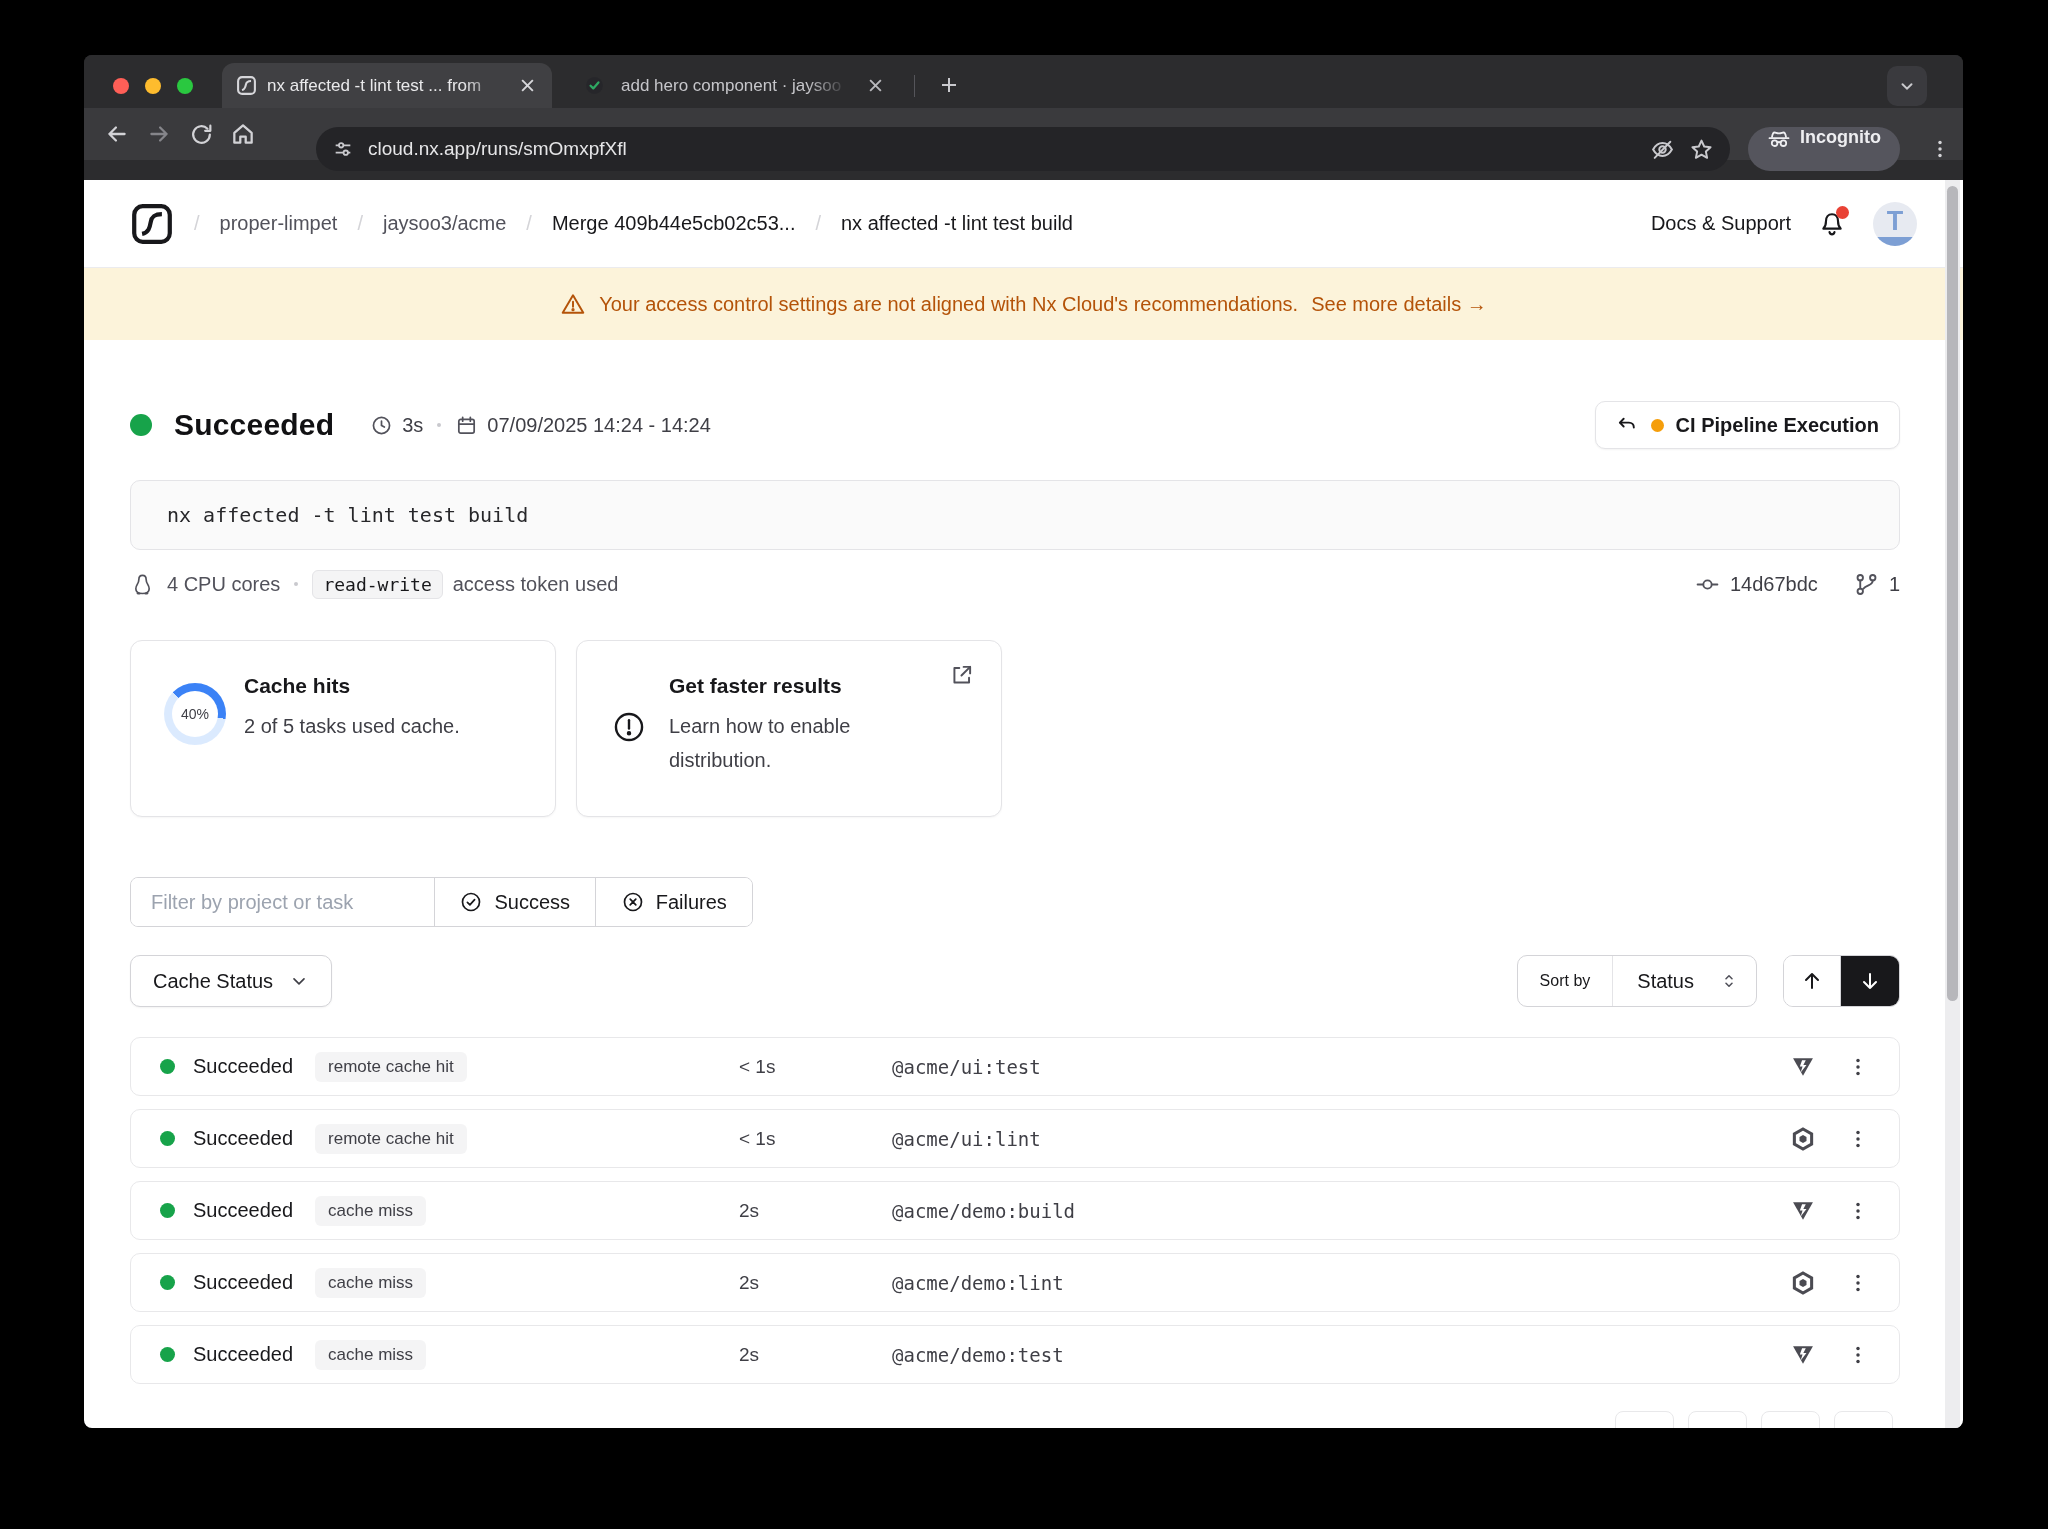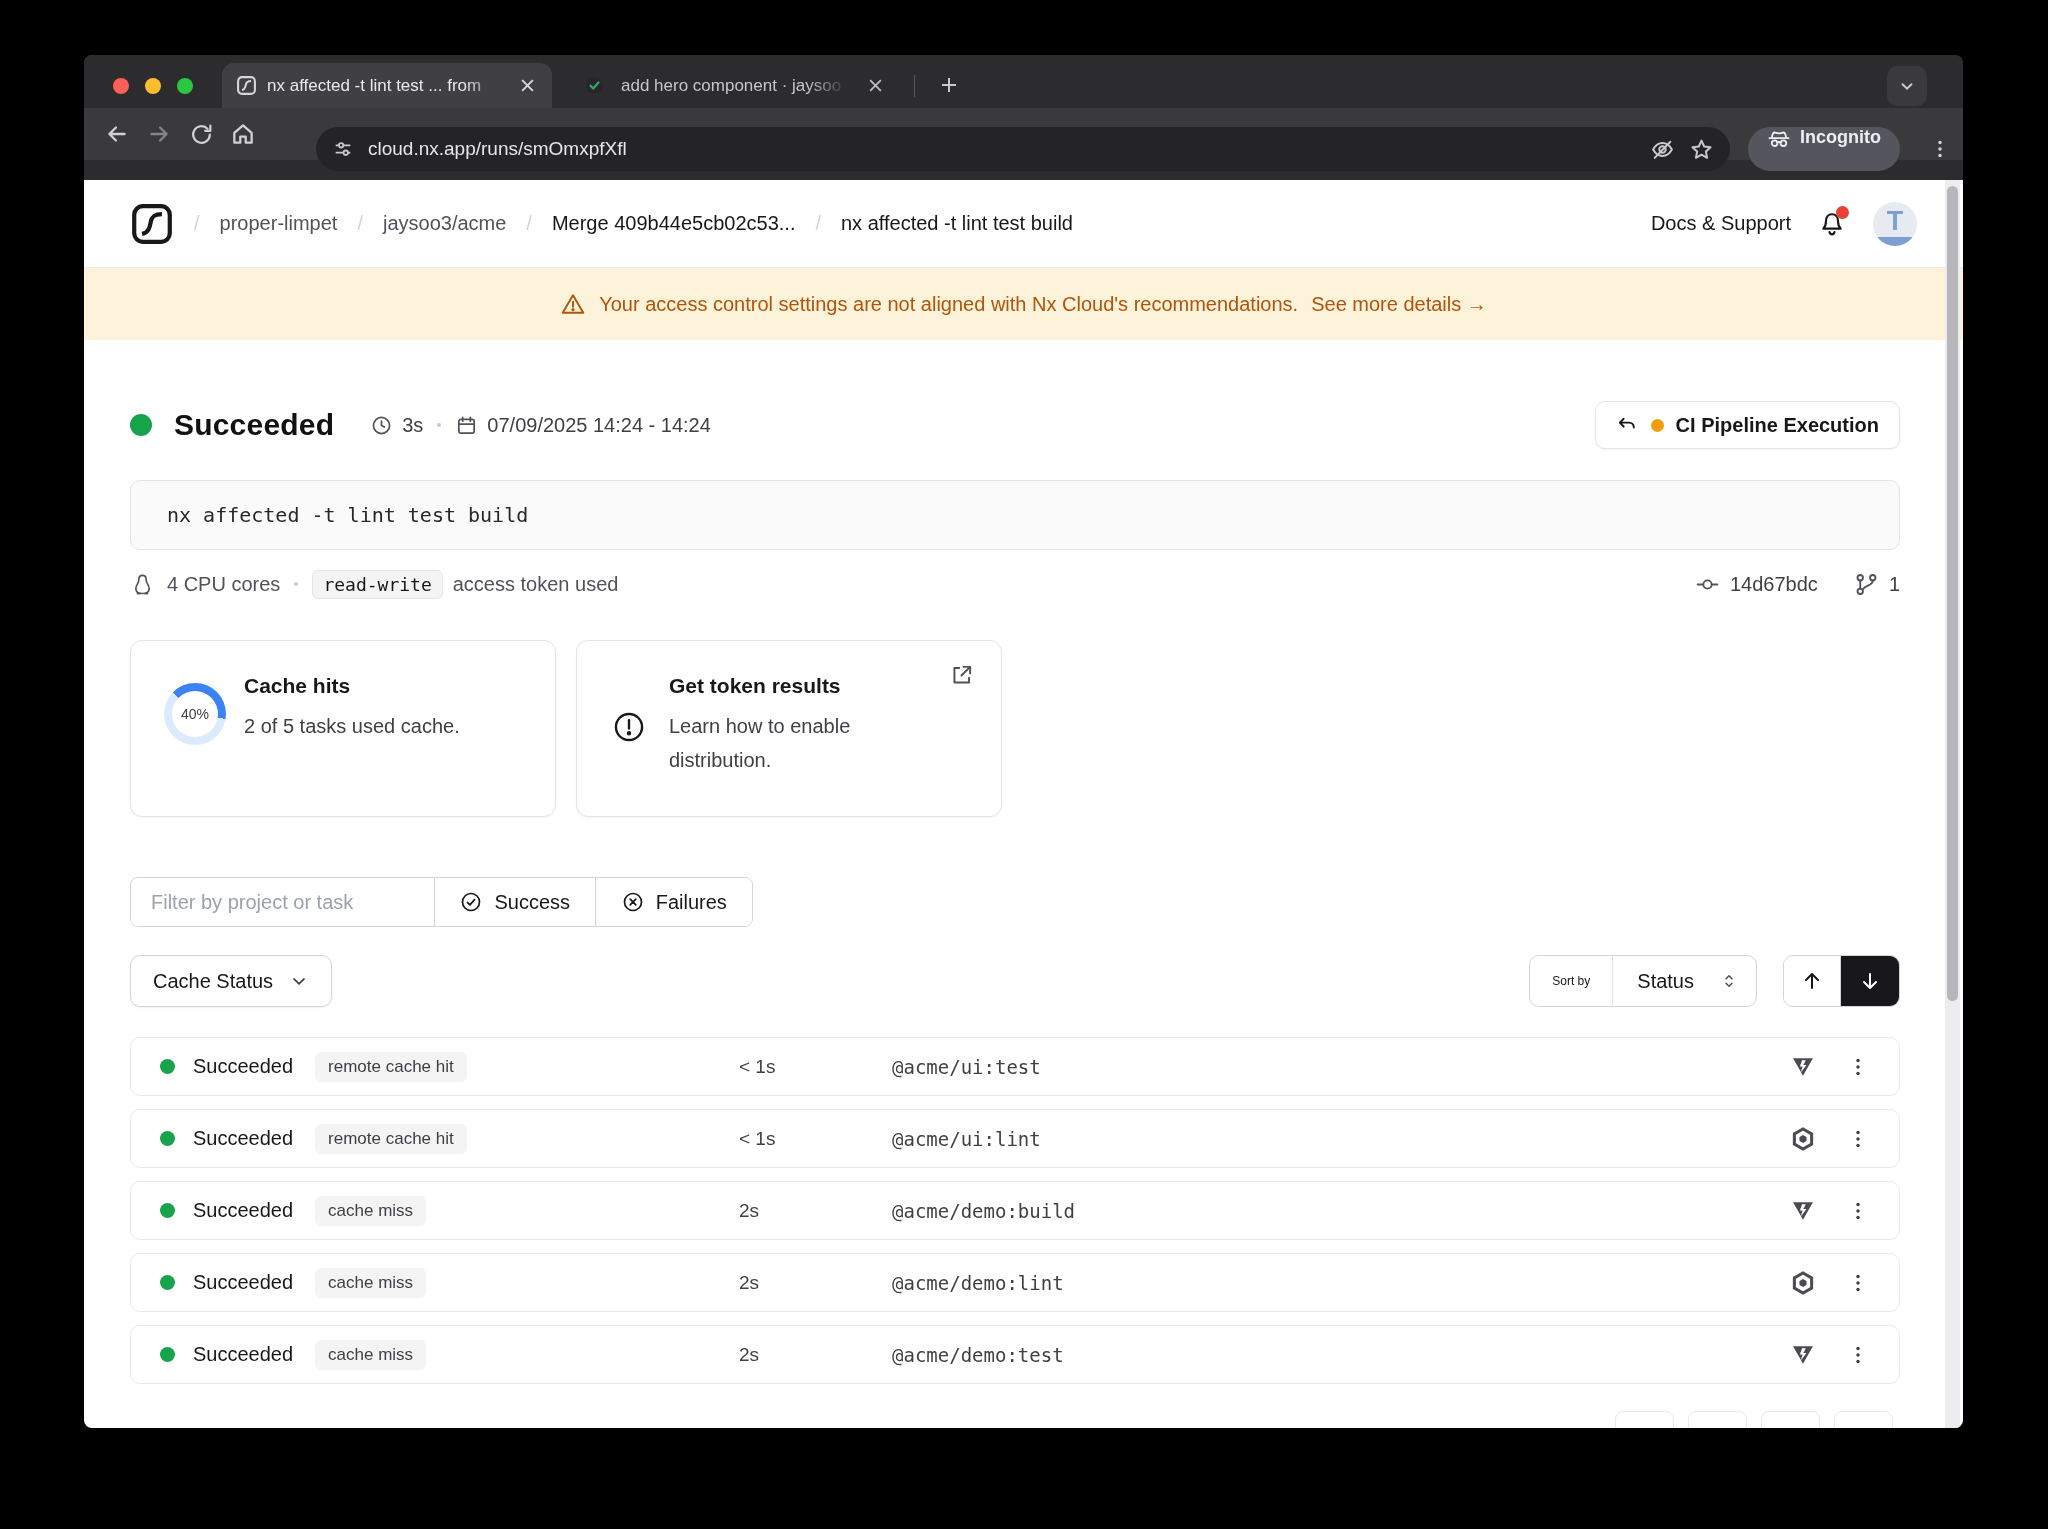--- a/index.html
+++ b/index.html
@@ -116,21 +116,21 @@
   .seg-success { width:161px; }
   .seg-failures { width:157px; border-right:none; }
 
   
   .controls-row { top:775px; height:52px; width:1770px; display:flex; align-items:center; }
   .cache-status-btn { height:52px; border:1px solid #d4d4d8; border-radius:10px; background:#fff;
                       display:flex; align-items:center; gap:16px; padding:0 22px; font-size:20px; color:#18181b;
                       box-shadow:0 1px 2px rgba(0,0,0,.05); }
   .sort-group { margin-left:auto; height:52px; border:1px solid #d4d4d8; border-radius:10px; background:#fff;
                 display:flex; align-items:stretch; overflow:hidden; }
-  .sort-label { display:flex; align-items:center; padding:0 22px; font-size:12px; color:#18181b;
+  .sort-label { display:flex; align-items:center; padding:0 22px; font-size:16px; color:#18181b;
                 border-right:1px solid #e4e4e7; }
   .sort-select { display:flex; align-items:center; gap:26px; padding:0 18px 0 24px; font-size:20px; color:#18181b; }
   .dir-group { margin-left:26px; height:52px; display:flex; border-radius:10px; overflow:hidden;
                border:1px solid #d4d4d8; }
   .dir-btn { width:57px; display:flex; align-items:center; justify-content:center; background:#fff; border:none; }
   .dir-btn.up { border-right:1px solid #d4d4d8; }
   .dir-btn.down { background:#18181b; width:58px; }
 
   
   .task-list { top:857px; width:1770px; display:flex; flex-direction:column; gap:13px; }
@@ -408,21 +408,21 @@
             <path d="M19.5 4.5 L11.5 12.5"></path>
         </svg>
       </span>
       <span class="alert-ic">
         <svg width="36" height="36" viewBox="0 0 24 24" fill="none" stroke="#18181b" stroke-width="1.6" stroke-linecap="round">
           <circle cx="12" cy="12" r="8.7"></circle>
             <path d="M12 7.5 V13"></path>
             <circle cx="12" cy="16.2" r="0.7" fill="#18181b"></circle>
         </svg>
       </span>
-      <div class="card-title">Get token results</div>
+      <div class="card-title">Get faster results</div>
       <div class="card-sub">
         <span>Learn how to enable</span><br>
         <span>distribution.</span>
       </div>
     </div>
 
     <div class="container abs filter-group">
       <input class="filter-input" placeholder="Filter by project or task" style="">
       <button class="seg-btn seg-success">
         <span>

